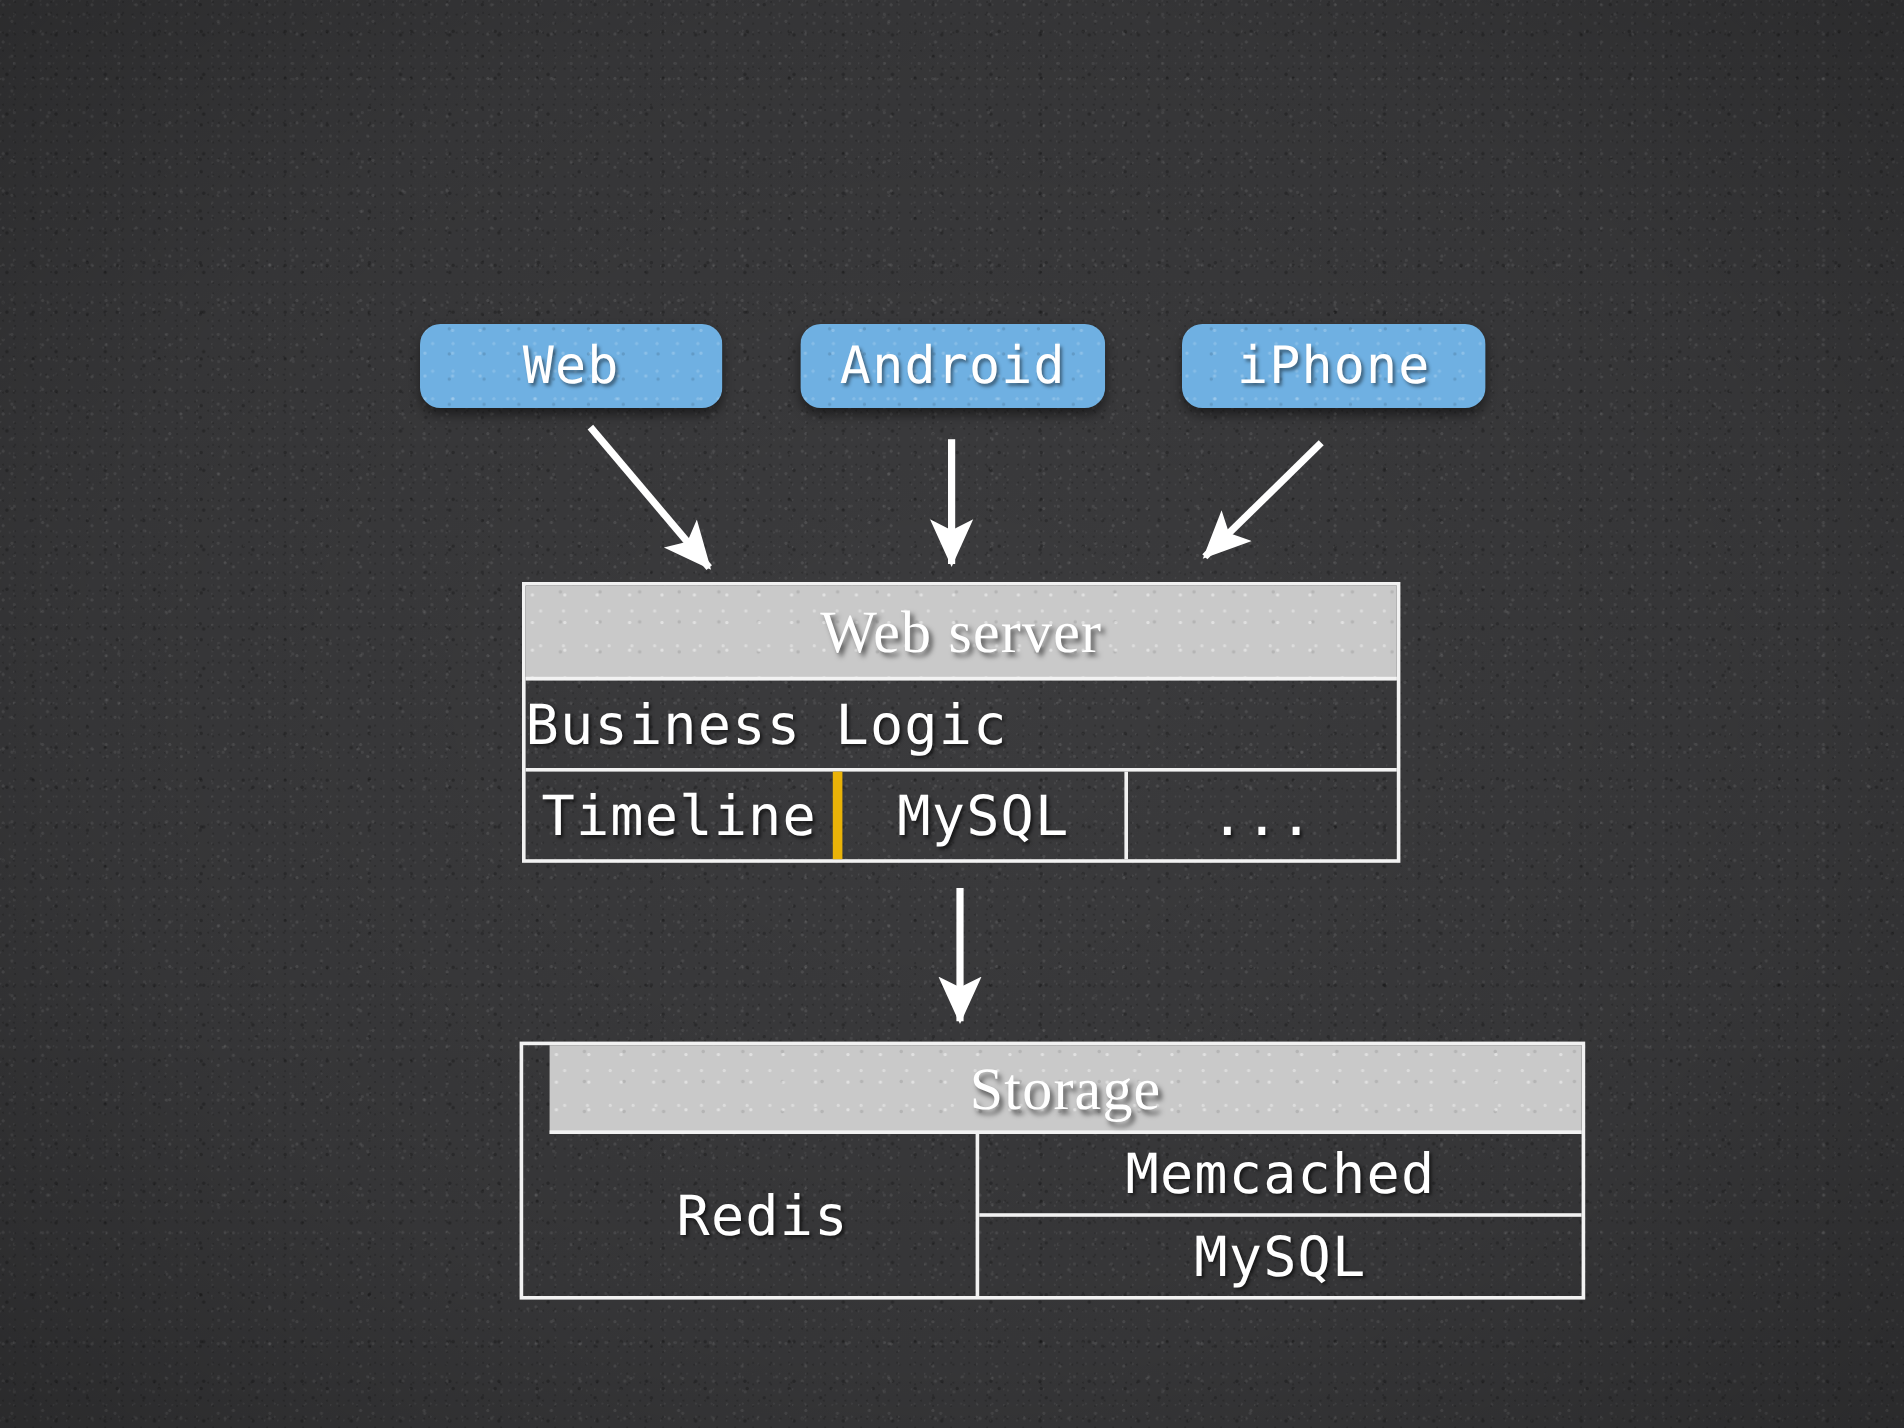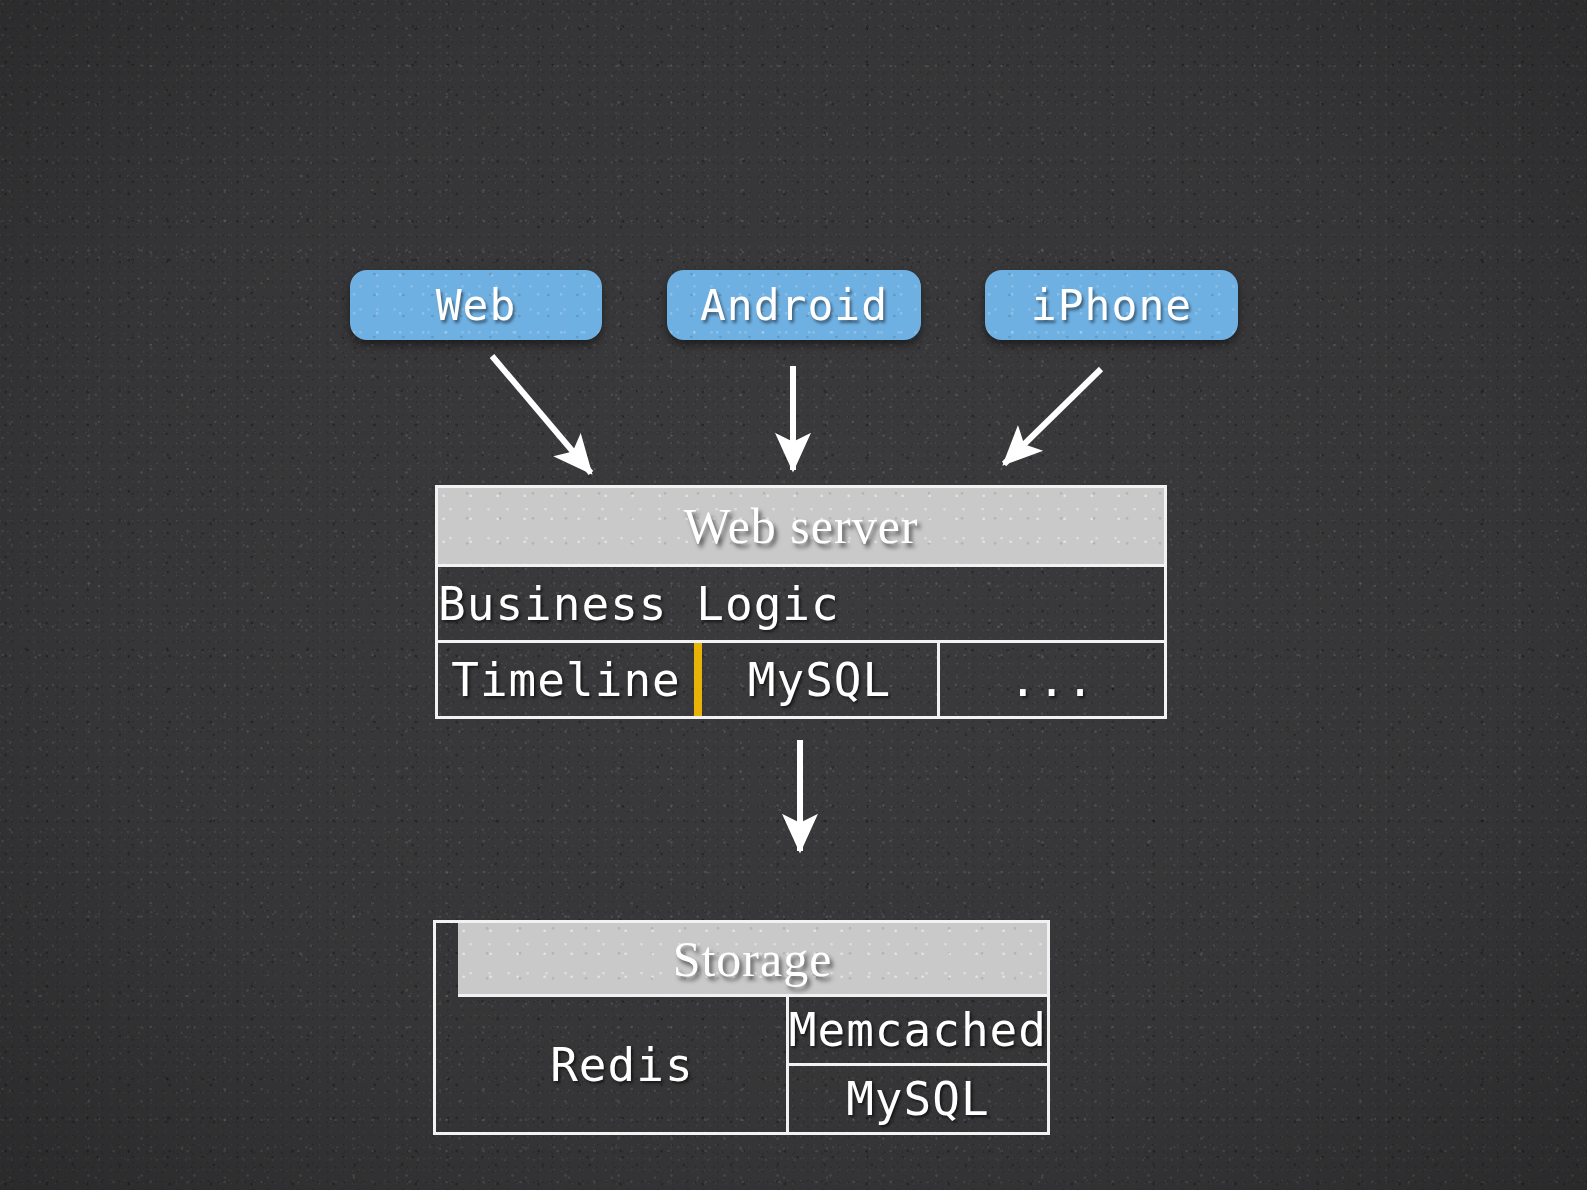--- a/index.html
+++ b/index.html
@@ -139,21 +139,21 @@
   
   #panel-webserver { left: 435px; top: 485px; width: 732px; height: 234px; }
   #webserver-header { height: 79px; border-bottom: 3px solid #f2f2f2; }
   #webserver-logic  { height: 76px; border-bottom: 3px solid #f2f2f2; }
   #webserver-modules { height: 73px; display: flex; }
   #cell-timeline { width: 264px; border-right: 8px solid #eab308; }
   #cell-user     { width: 238px; border-right: 3px solid #f2f2f2; }
   #cell-ellipsis { flex: 1; }
 
   
-  #panel-storage { left: 433px; top: 920px; width: 617px; height: 215px; padding-left: 22px; }
+  #panel-storage { left: 433px; top: 868px; width: 888px; height: 215px; padding-left: 22px; }
   #storage-header { height: 74px; border-bottom: 3px solid #f2f2f2; }
   #storage-body { display: flex; height: 135px; }
   #cell-redis { width: 358px; border-right: 3px solid #f2f2f2; }
   #storage-right { flex: 1; display: flex; flex-direction: column; }
   #cell-memcached { flex: 1; border-bottom: 3px solid #f2f2f2; }
   #cell-mysql { flex: 1; }
 
   
   #arrow-layer {
     position: absolute;

